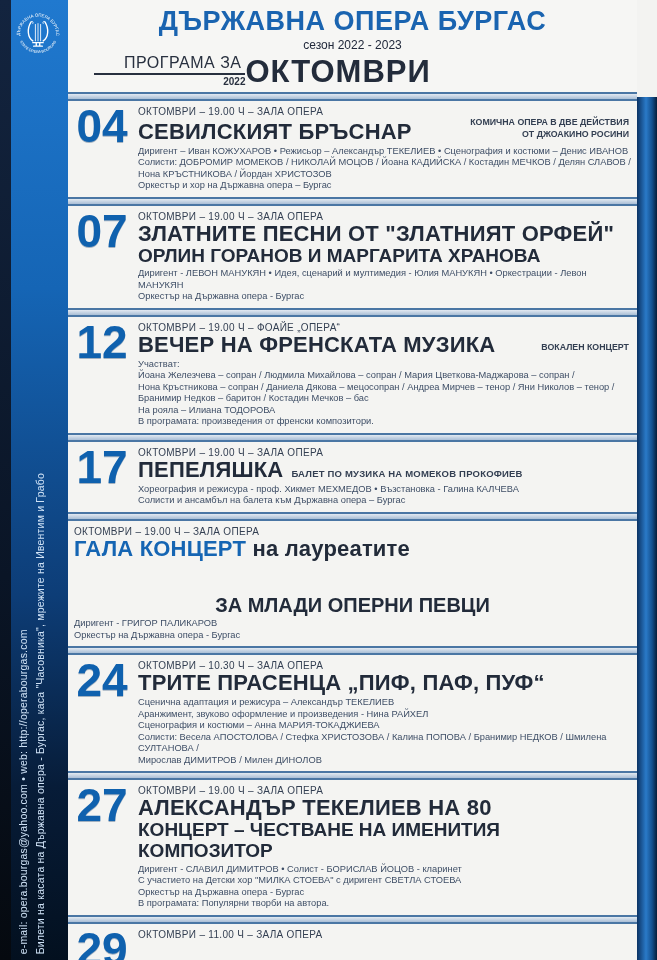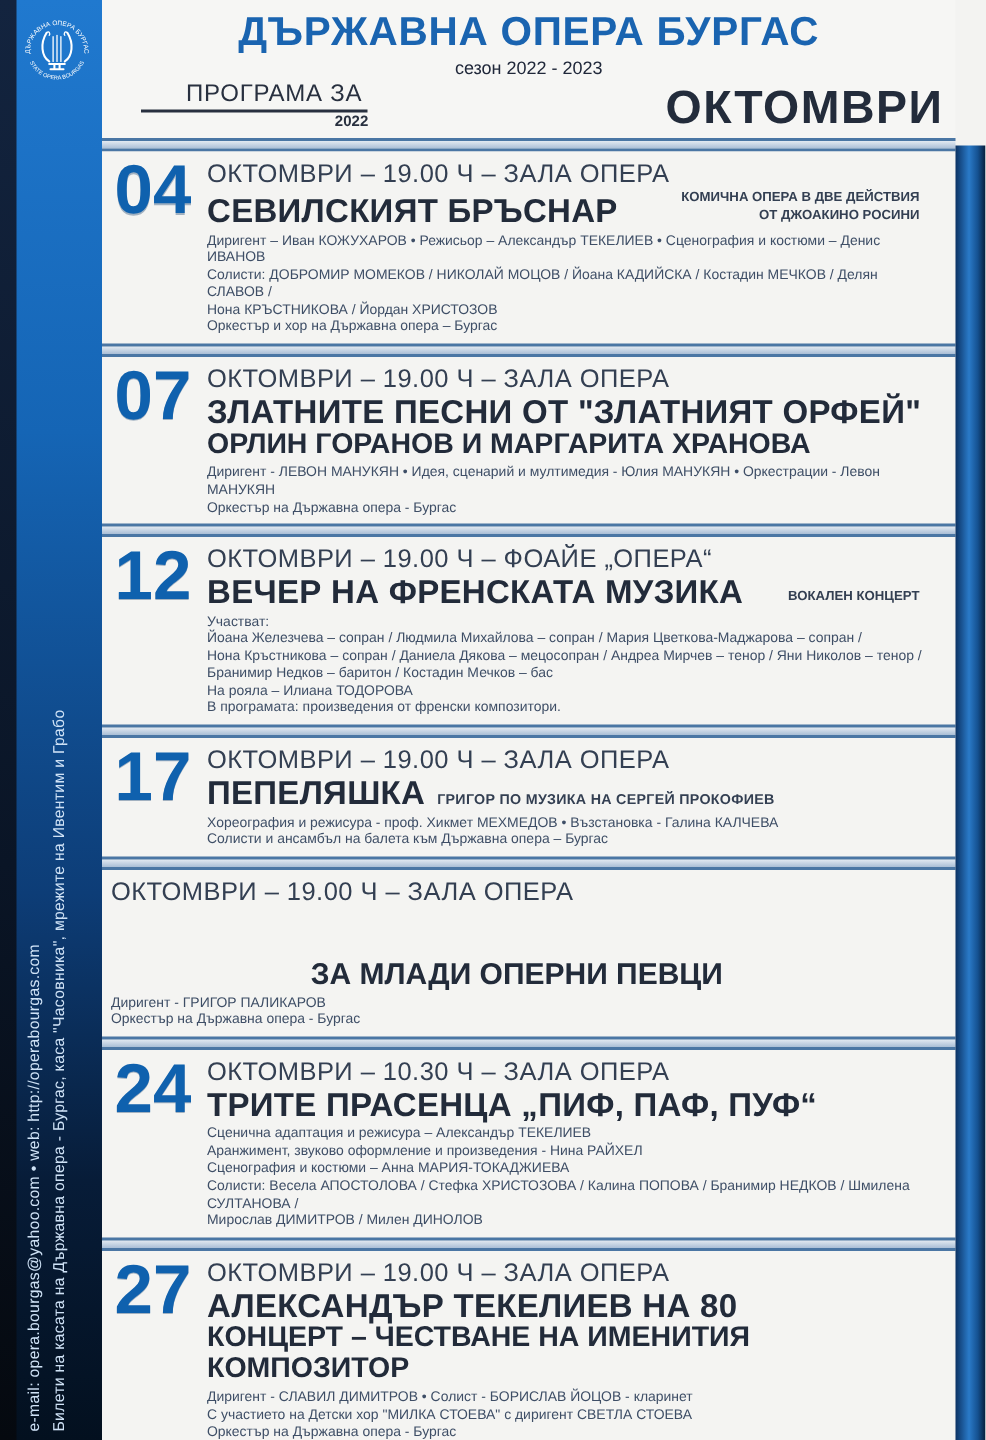--- a/index.html
+++ b/index.html
@@ -28,41 +28,41 @@
   
   .rightbar{
     position:absolute;right:0;top:97px;bottom:0;width:20px;z-index:2;
     background:linear-gradient(90deg,#0b3263 0%,#2a7ac8 45%,#14508f 75%,#061d3a 100%);
   }
   
   .main{position:absolute;left:68px;right:20px;top:0;bottom:0;display:flex;flex-direction:column;}
   .header{background:#f6f6f4;text-align:center;padding:6px 8px 2px;}
   .h-title{font-size:27px;font-weight:bold;color:#1a64b0;letter-spacing:.5px;}
   .h-season{font-size:12px;color:#20283a;margin-top:1px;}
-  .program-row{display:flex;align-items:flex-end;justify-content:space-between;gap:0;margin:2px 0 3px 18px;}
+  .program-row{display:flex;align-items:flex-end;justify-content:flex-start;gap:0;margin:2px 0 3px 18px;}
   .plabel-wrap{display:inline-flex;flex-direction:column;align-items:flex-end;}
   .plabel{font-size:16px;color:#28303f;border-bottom:2px solid #28303f;padding:0 4px 1px 30px;letter-spacing:.5px;}
   .pyear{font-size:10px;color:#28303f;font-weight:bold;margin-top:1px;}
   .h-month{font-size:31px;font-weight:800;color:#232c3b;letter-spacing:1px;line-height:1;}
   
   .divider{
     height:5px;flex:none;
     border-top:2px solid #4a76a4;border-bottom:2px solid #4a76a4;
     background:linear-gradient(180deg,#e2e9f1,#a9bed6);
   }
   
   .events{display:flex;flex-direction:column;flex:1;}
-  .event{display:flex;padding:5px 22px 5px 2px;background:#f4f4f2;justify-content:space-between;}
+  .event{display:flex;padding:5px 6px 5px 2px;background:#f4f4f2;justify-content:space-between;}
   .date{
     flex:none;width:64px;text-align:center;
     font-size:46px;font-weight:800;line-height:.9;color:#0f61ae;
     text-shadow:0 1px 0 rgba(8,52,100,.35);
   }
   .ev-content{flex:1;min-width:0;padding-left:4px;}
-  .ev-info{font-size:17px;color:#333f52;font-weight:500;letter-spacing:.3px;}
+  .ev-info{font-size:10px;color:#333f52;font-weight:500;letter-spacing:.3px;}
   .title-row{display:flex;align-items:flex-end;}
   .ev-title{font-size:22px;font-weight:bold;color:#222b3a;line-height:1.08;letter-spacing:.2px;}
   .accent{color:#1565b3;}
   .inline-note{font-size:9.5px;font-weight:bold;color:#333f52;margin-left:8px;letter-spacing:.2px;}
   .title-note{
     margin-left:auto;text-align:right;font-size:8.8px;font-weight:bold;color:#333f52;
     white-space:pre-line;line-height:1.35;padding:0 2px 3px 8px;flex:none;
   }
   .ev-title2{font-size:19px;font-weight:bold;color:#222b3a;line-height:1.1;}
   .ev-title3{font-size:20px;font-weight:bold;color:#222b3a;line-height:1.1;text-align:center;margin-top:34px;}
@@ -178,35 +178,39 @@
 
       </div>
     </div>
   </section>
 <div class="divider"></div>
   <section class="event">
     <div class="date">17</div>
     <div class="ev-content">
       <div class="ev-info">ОКТОМВРИ – 19.00 Ч – ЗАЛА ОПЕРА</div>
       <div class="title-row">
-        <div class="ev-title"><span>ПЕПЕЛЯШКА</span><span class="inline-note">ГРИГОР ПО МУЗИКА НА СЕРГЕЙ ПРОКОФИЕВ</span></div>
+        <div class="ev-title"><span>ПЕПЕЛЯШКА</span><span class="inline-note">БАЛЕТ ПО МУЗИКА НА МОМЕКОВ ПРОКОФИЕВ</span></div>
 
       </div>
 
       <div class="body-row">
         <div class="details">Хореография и режисура - проф. Хикмет МЕХМЕДОВ  •  Възстановка - Галина КАЛЧЕВА
 Солисти и ансамбъл на балета към Държавна опера – Бургас</div>
 
       </div>
     </div>
   </section>
 <div class="divider"></div>
   <section class="event">
     <div class="ev-content">
       <div class="ev-info">ОКТОМВРИ – 19.00 Ч – ЗАЛА ОПЕРА</div>
+      <div class="title-row">
+        <div class="ev-title"><span class="accent">ГАЛА КОНЦЕРТ</span><span> на лауреатите</span></div>
+
+      </div>
       <div class="ev-title3">ЗА МЛАДИ ОПЕРНИ ПЕВЦИ</div>
 
       <div class="body-row">
         <div class="details">Диригент - ГРИГОР ПАЛИКАРОВ
 Оркестър на Държавна опера - Бургас</div>
 
       </div>
     </div>
   </section>
 <div class="divider"></div>

